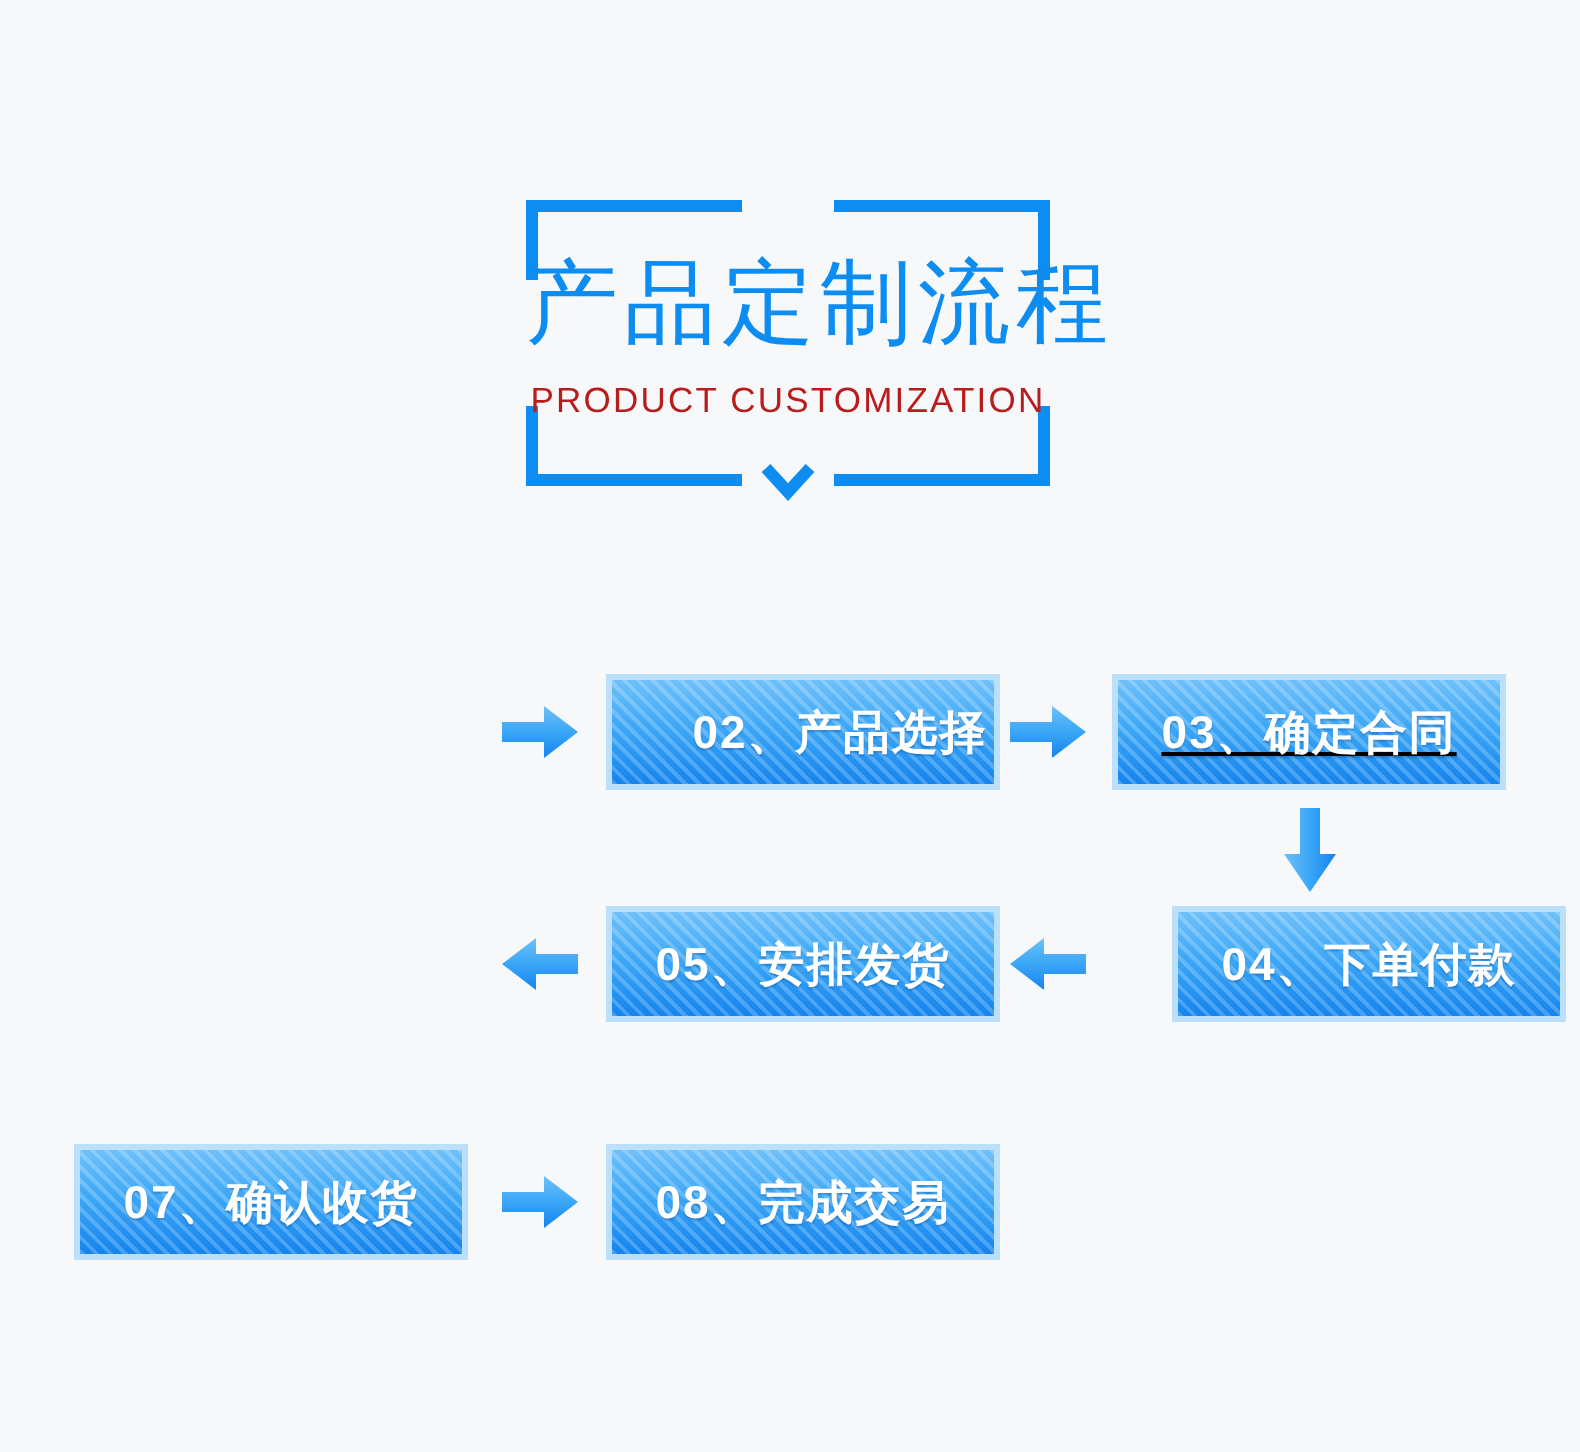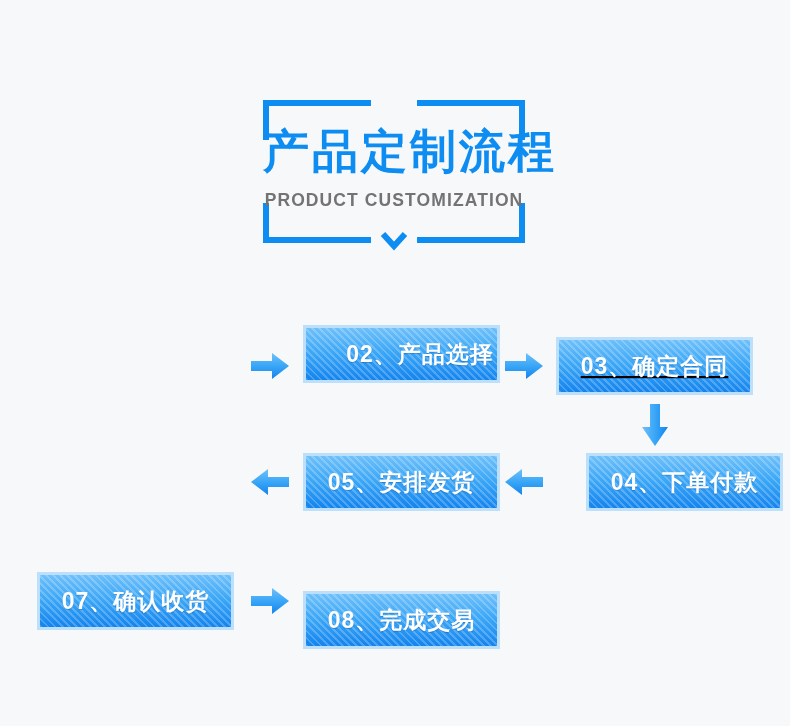--- a/index.html
+++ b/index.html
@@ -60,35 +60,35 @@
     border-width: 0 6px 6px 0;
   }
 
   #title-cn {
     position: absolute;
     left: 0;
     top: 28px;
     width: 262px;
     text-align: right;
     font-size: 46px;
-    font-weight: bold;
+    font-weight: normal;
     color: #0d8cf2;
     letter-spacing: 3px;
     line-height: 1;
     white-space: nowrap;
   }
   #title-en {
     position: absolute;
     left: -20px;
     top: 92px;
     width: 302px;
     text-align: center;
     font-size: 17.5px;
-    font-weight: bold;
-    color: #737373;
+    font-weight: normal;
+    color: #b91c1c;
     letter-spacing: 1.1px;
     line-height: 1;
     white-space: nowrap;
   }
 
   
   #title-chevron {
     position: absolute;
     left: 50%;
     bottom: -13px;
@@ -165,21 +165,21 @@
         <linearGradient id="gradR1" x1="0" y1="0" x2="0" y2="1">
           <stop offset="0%" stop-color="#6ec0fa"></stop>
           <stop offset="50%" stop-color="#3aa6f7"></stop>
           <stop offset="100%" stop-color="#1484ee"></stop>
         </linearGradient>
       </defs>
       <polygon points="0,10 21,10 21,2 38,15 21,28 21,20 0,20" fill="url(#gradR1)"></polygon>
     </svg>
   </div>
 
-  <div class="step-box" style="left:303px; top:325px;padding-left:37px;">
+  <div class="step-box" style="left:303px; top:337px;padding-left:37px;">
     <span class="step-label">02、产品选择</span>
   </div>
 
   <div class="arrow arrow-h" style="left:505px; top:351px;">
     <svg width="38" height="30" viewBox="0 0 38 30" aria-hidden="true">
       <polygon points="0,10 21,10 21,2 38,15 21,28 21,20 0,20" fill="url(#gradR1)"></polygon>
     </svg>
   </div>
 
   <div class="step-box" style="left:556px; top:337px;text-decoration:underline;">
@@ -230,17 +230,17 @@
   <div class="step-box" style="left:37px; top:572px;">
     <span class="step-label">07、确认收货</span>
   </div>
 
   <div class="arrow arrow-h" style="left:251px; top:586px;">
     <svg width="38" height="30" viewBox="0 0 38 30" aria-hidden="true">
       <polygon points="0,10 21,10 21,2 38,15 21,28 21,20 0,20" fill="url(#gradR1)"></polygon>
     </svg>
   </div>
 
-  <div class="step-box" style="left:303px; top:572px;margin-top:19px;">
+  <div class="step-box" style="left:303px; top:572px;">
     <span class="step-label">08、完成交易</span>
   </div>
 
 </div>
 
 </body></html>

